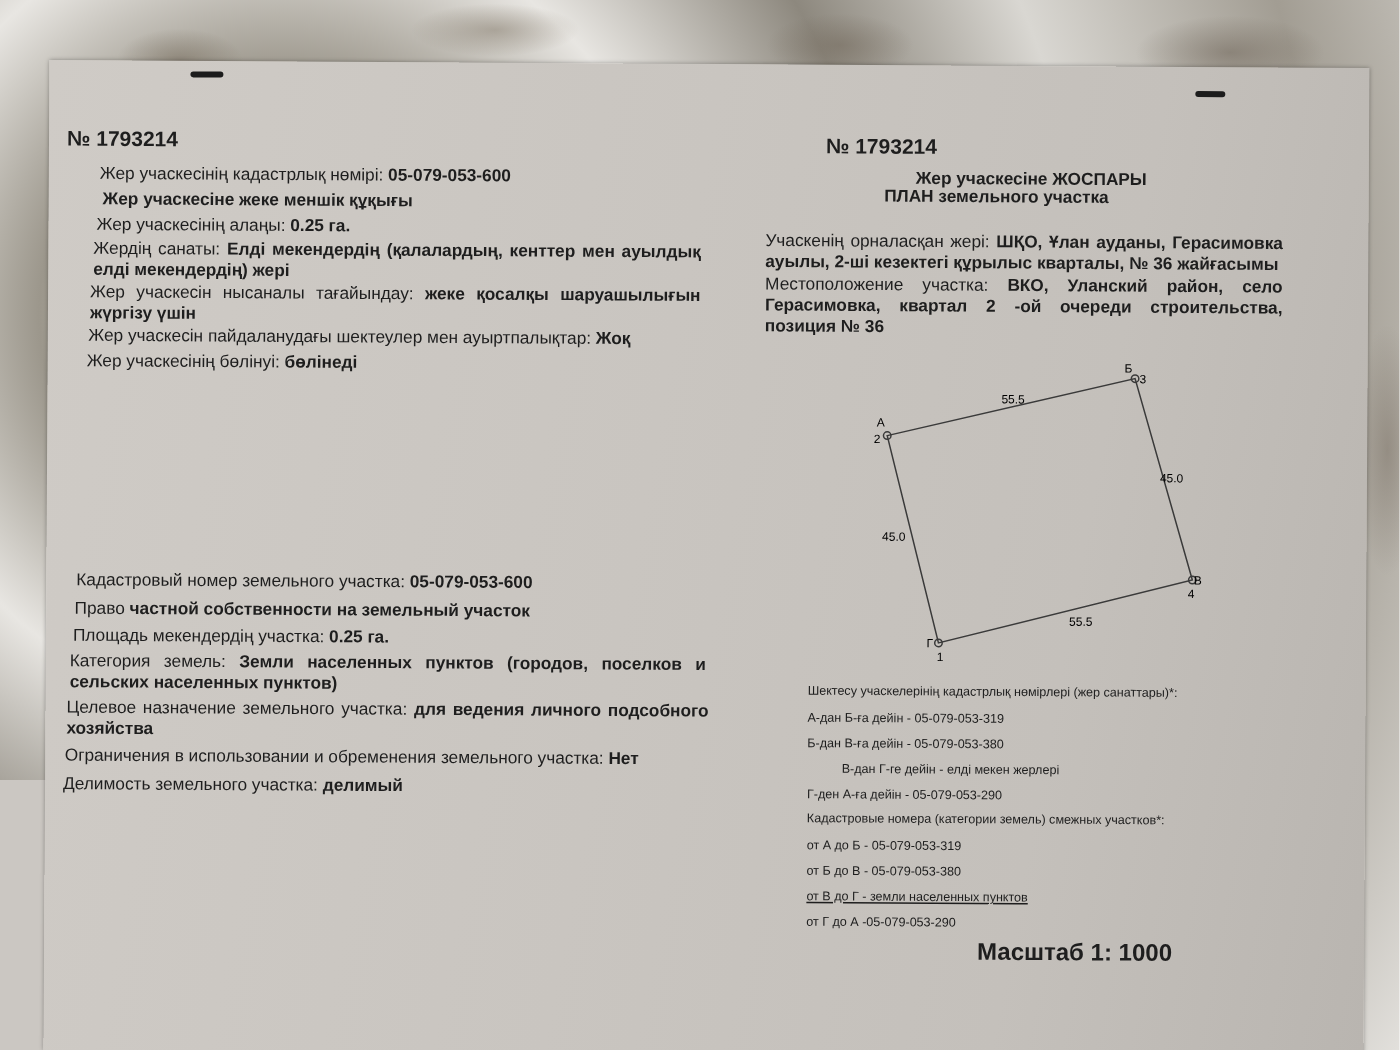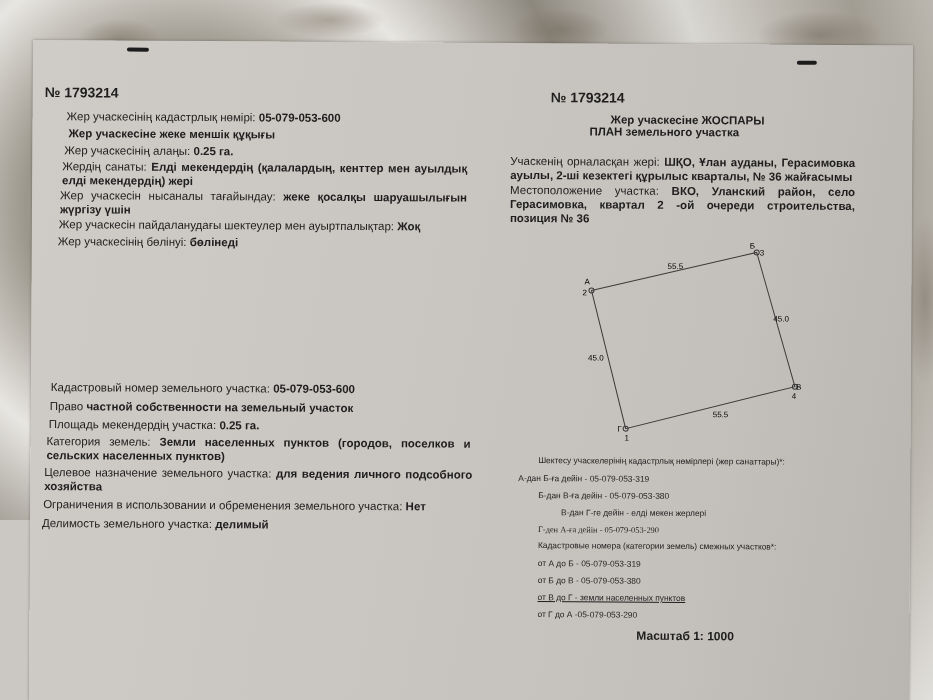--- a/index.html
+++ b/index.html
@@ -34,21 +34,21 @@
     }
     .ink-mark {
       position: absolute; height: 4px; border-radius: 3px; background: #1c1c1c;
     }
     .t { position: absolute; font-size: 11.5px; line-height: 14px; white-space: nowrap; }
     .lbl { font-weight: normal; }
     .val { font-weight: bold; }
     .wrap { white-space: normal; text-align: justify; text-align-last: left; }
     .doc-no { font-weight: bold; font-size: 14px; }
     .small { font-size: 8.4px; line-height: 11px; }
-    .scale { font-weight: bold; font-size: 12px; }
+    .scale { font-weight: bold; font-size: 16px; margin-left: 15px; }
     svg text { font-family: "Liberation Sans", sans-serif; }
   </style>
 </head>
 <body>
 
 <div class="bg-texture"></div>
 <div class="paper-bottom-left"></div>
 
 <div class="paper">
   <div class="ink-mark" style="left:94px; top:7px; width:22px;"></div>
@@ -141,24 +141,24 @@
       <text font-size="8" x="226" y="159">4</text>
       <text font-size="8" x="52" y="193">Г</text>
       <text font-size="8" x="59" y="202">1</text>
       <text font-size="8" x="101" y="30">55.5</text>
       <text font-size="8" x="207" y="82">45.0</text>
       <text font-size="8" x="147" y="178">55.5</text>
       <text font-size="8" x="22" y="122">45.0</text>
     </svg>
 
     <div class="t small" style="left:508px; top:412px;">Шектесу учаскелерінің кадастрлық нөмірлері (жер санаттары)*:</div>
-    <div class="t small" style="left:488px; top:430px;">А-дан Б-ға дейін - 05-079-053-319</div>
+    <div class="t small" style="left:508px; top:430px;">А-дан Б-ға дейін - 05-079-053-319</div>
     <div class="t small" style="left:508px; top:447px;">Б-дан В-ға дейін - 05-079-053-380</div>
     <div class="t small" style="left:508px; top:464px;padding-left:23px;">В-дан Г-ге дейін - елді мекен жерлері</div>
-    <div class="t small" style="left:508px; top:481px;font-family:Liberation Serif, serif;">Г-ден А-ға дейін - 05-079-053-290</div>
+    <div class="t small" style="left:508px; top:481px;">Г-ден А-ға дейін - 05-079-053-290</div>
 
     <div class="t small" style="left:508px; top:497px;">Кадастровые номера (категории земель) смежных участков*:</div>
     <div class="t small" style="left:508px; top:515px;text-align:center;">от А до Б - 05-079-053-319</div>
     <div class="t small" style="left:508px; top:532px;">от Б до В - 05-079-053-380</div>
     <div class="t small" style="left:508px; top:549px;text-decoration:underline;">от В до Г - земли населенных пунктов</div>
     <div class="t small" style="left:508px; top:566px;">от Г до А -05-079-053-290</div>
 
     <div class="t scale" style="left:607px; top:585px;">Масштаб 1: 1000</div>
   </div>
 </div>

